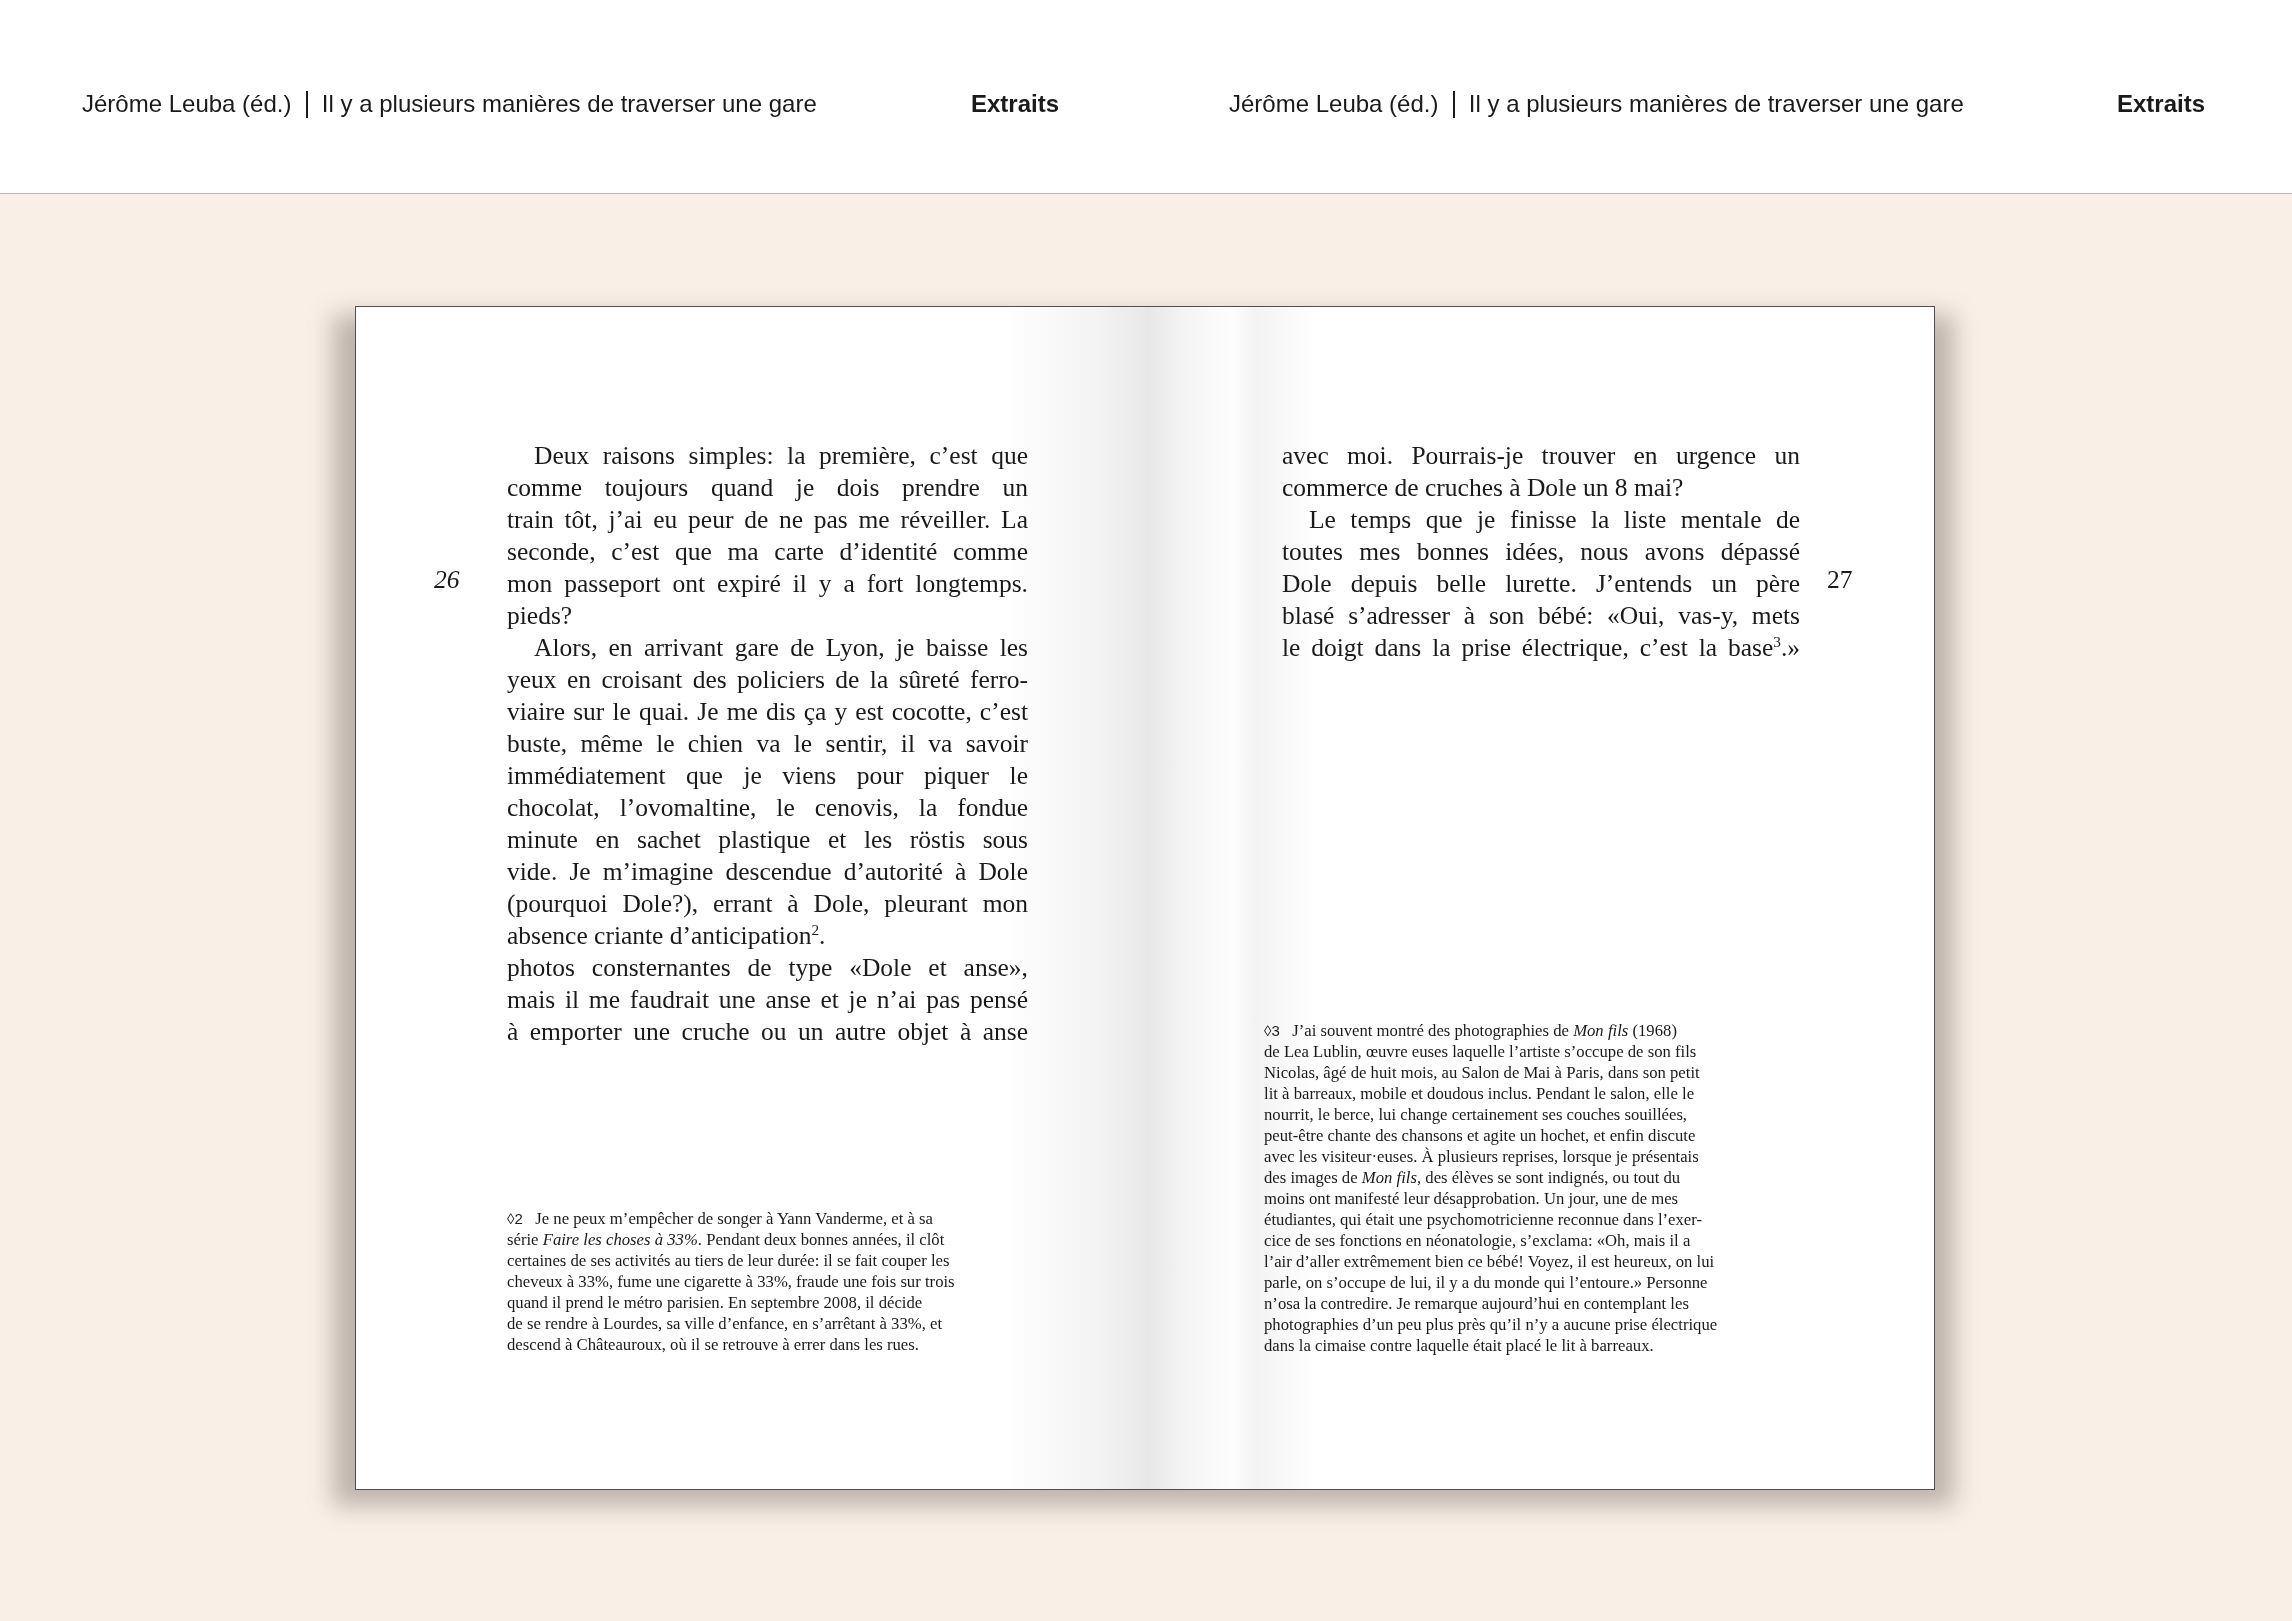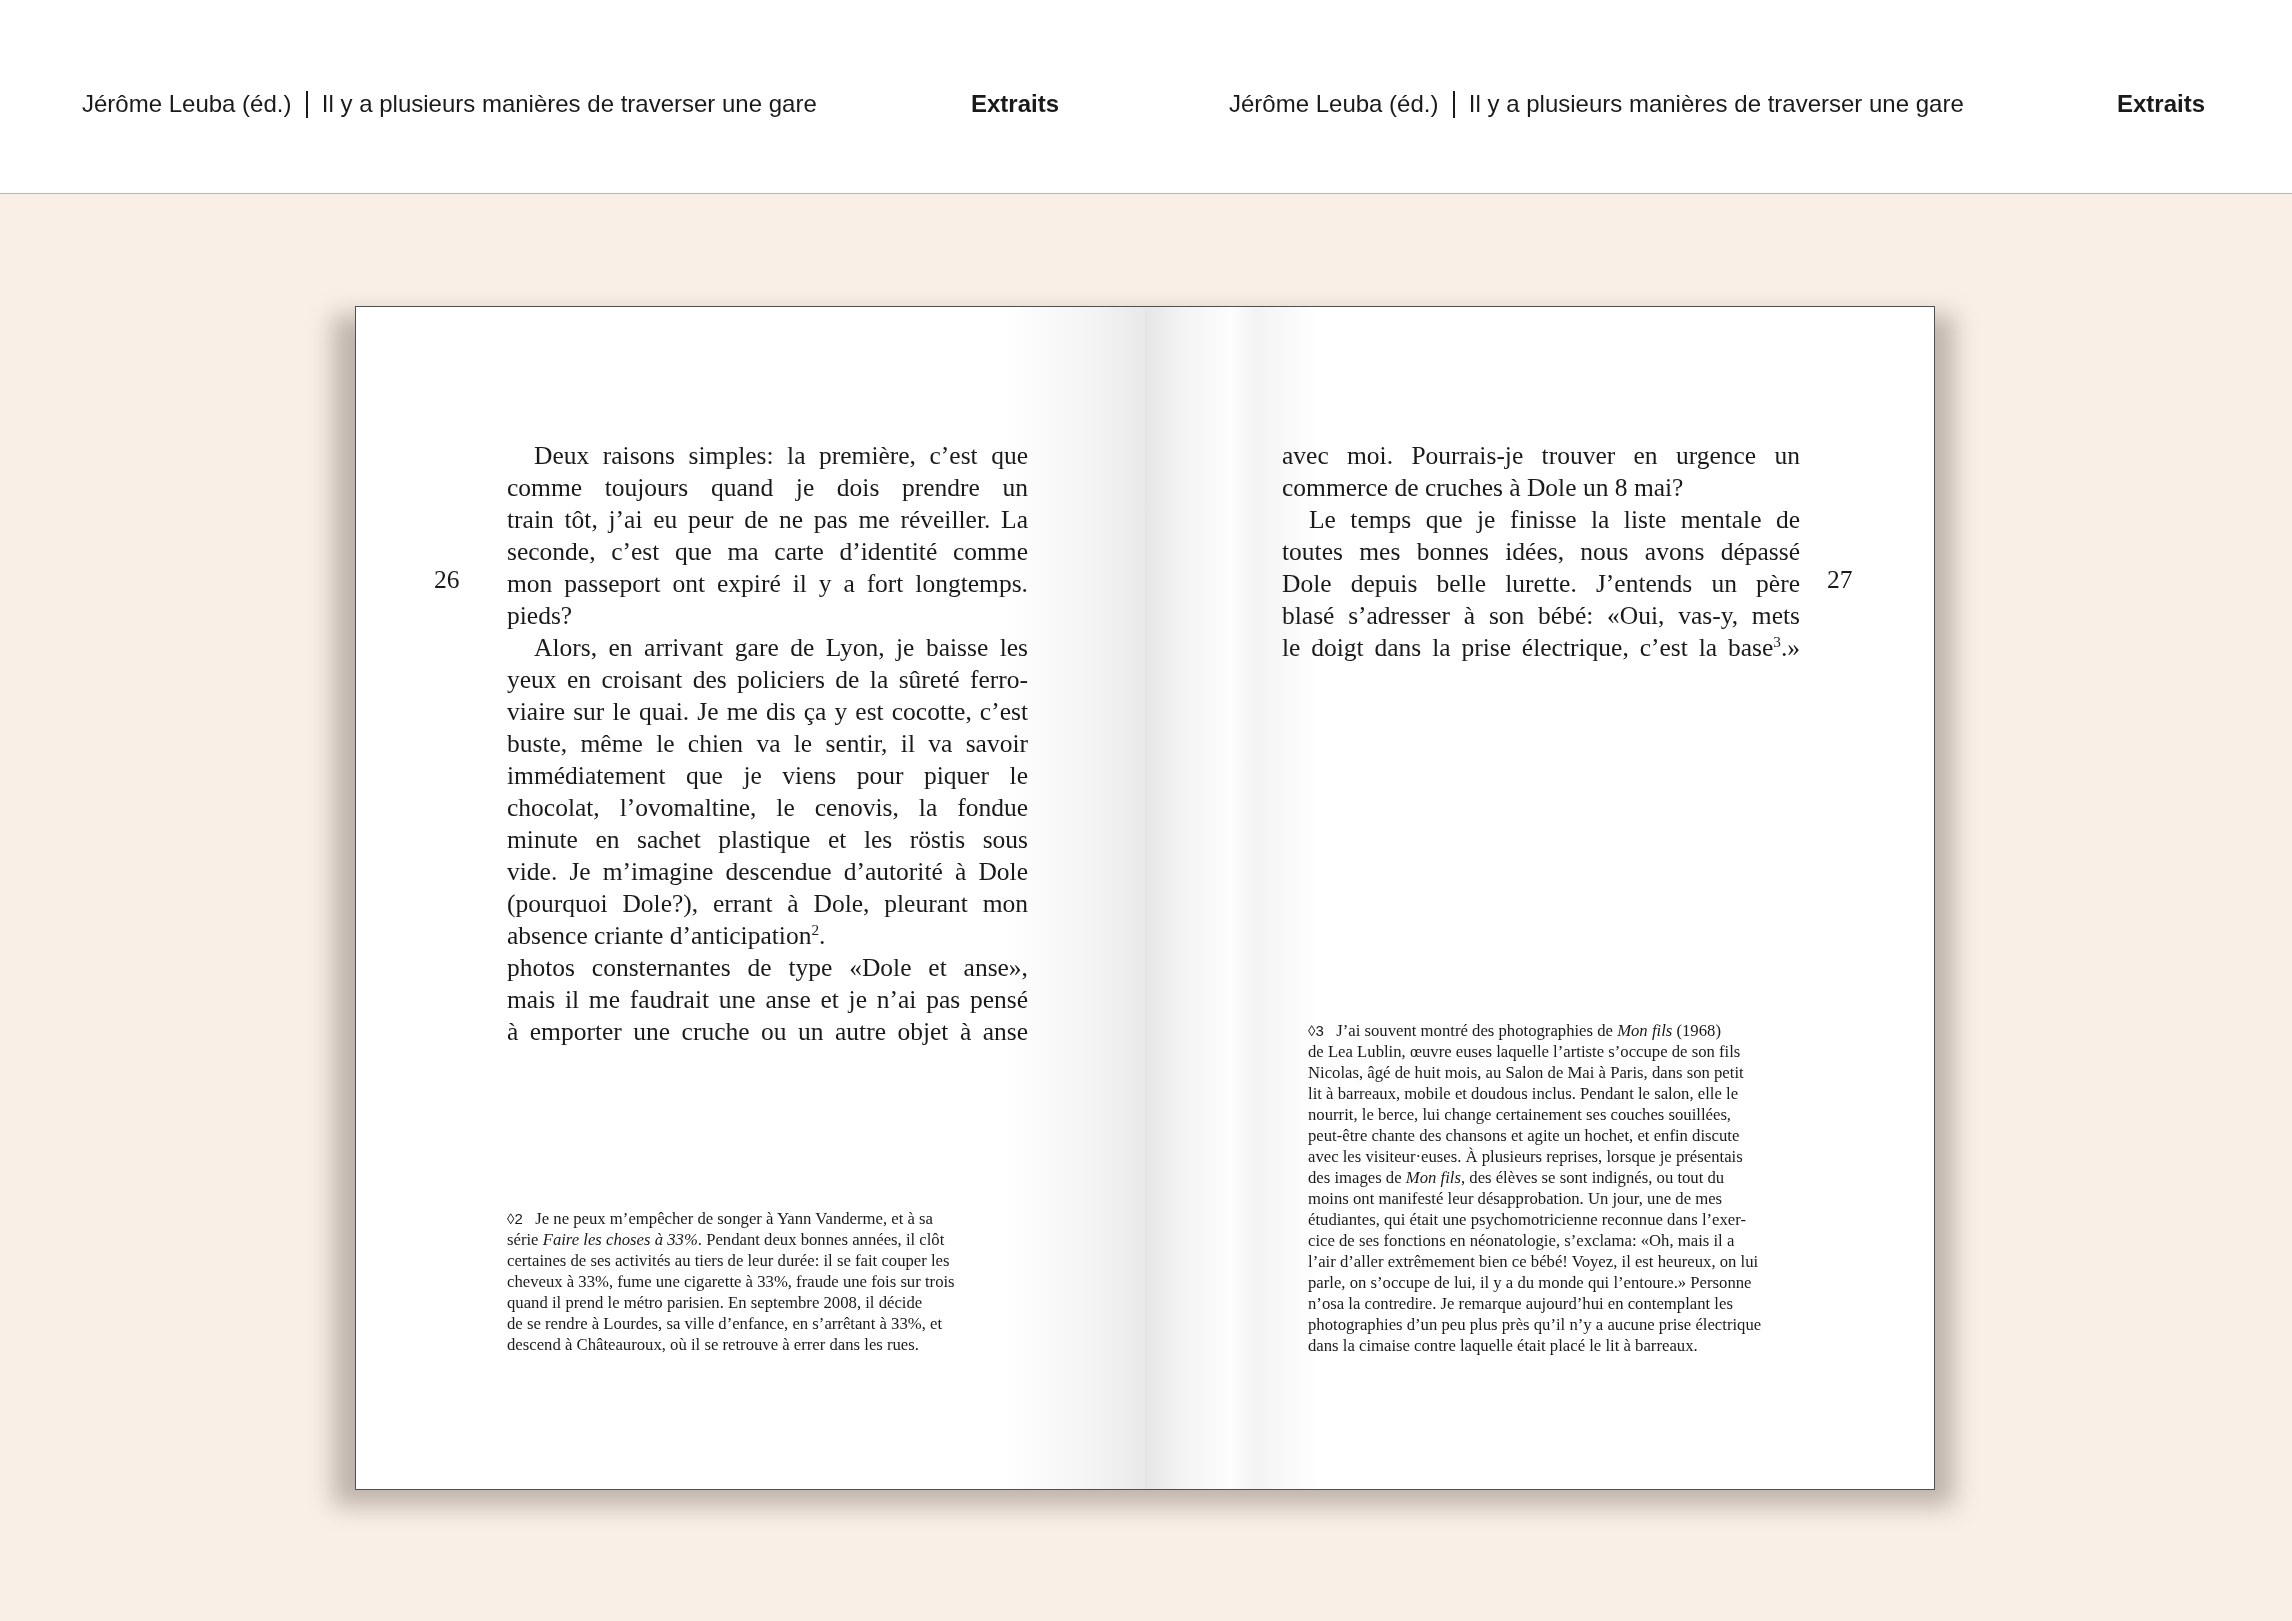--- a/index.html
+++ b/index.html
@@ -71,21 +71,21 @@
     <span>Jérôme Leuba (éd.)</span>
     <span class="sep"></span>
     <span>Il y a plusieurs manières de traverser une gare</span>
   </div>
   <div class="extraits" style="left:2117px;">Extraits</div>
 </div>
 
 <div class="book-shadow"></div>
 
 <div class="page left">
-  <div class="pagenum" style="left:78px; top:258px;">26</div>
+  <div class="pagenum" style="left:78px; top:258px;font-style:italic;">26</div>
 
   <div class="body-text lefttext">
     <span class="line indent">Deux raisons simples: la première, c’est que</span>
     <span class="line">comme toujours quand je dois prendre un</span>
     <span class="line">train tôt, j’ai eu peur de ne pas me réveiller. La</span>
     <span class="line">seconde, c’est que ma carte d’identité comme</span>
     <span class="line">mon passeport ont expiré il y a fort longtemps.</span>
     <span class="line last">pieds?</span>
     <span class="line indent">Alors, en arrivant gare de Lyon, je baisse les</span>
     <span class="line">yeux en croisant des policiers de la sûreté ferro-</span>
@@ -119,21 +119,21 @@
   <div class="body-text righttext">
     <span class="line">avec moi. Pourrais-je trouver en urgence un</span>
     <span class="line last">commerce de cruches à Dole un 8 mai?</span>
     <span class="line indent">Le temps que je finisse la liste mentale de</span>
     <span class="line">toutes mes bonnes idées, nous avons dépassé</span>
     <span class="line">Dole depuis belle lurette. J’entends un père</span>
     <span class="line">blasé s’adresser à son bébé: «Oui, vas-y, mets</span>
     <span class="line"><span>le doigt dans la prise électrique, c’est la base</span><sup>3</sup><span>.»</span></span>
   </div>
 
-  <div class="footnote" style="left:119px; top:713px;margin-left:44px;">
+  <div class="footnote" style="left:119px; top:713px;">
     <span class="line"><span class="mark">◊3</span><span>J’ai souvent montré des photographies de </span><i>Mon fils</i><span> (1968)</span></span>
     <span class="line">de Lea Lublin, œuvre euses laquelle l’artiste s’occupe de son fils</span>
     <span class="line">Nicolas, âgé de huit mois, au Salon de Mai à Paris, dans son petit</span>
     <span class="line">lit à barreaux, mobile et doudous inclus. Pendant le salon, elle le</span>
     <span class="line">nourrit, le berce, lui change certainement ses couches souillées,</span>
     <span class="line">peut-être chante des chansons et agite un hochet, et enfin discute</span>
     <span class="line">avec les visiteur·euses. À plusieurs reprises, lorsque je présentais</span>
     <span class="line"><span>des images de </span><i>Mon fils</i><span>, des élèves se sont indignés, ou tout du</span></span>
     <span class="line">moins ont manifesté leur désapprobation. Un jour, une de mes</span>
     <span class="line">étudiantes, qui était une psychomotricienne reconnue dans l’exer-</span>

